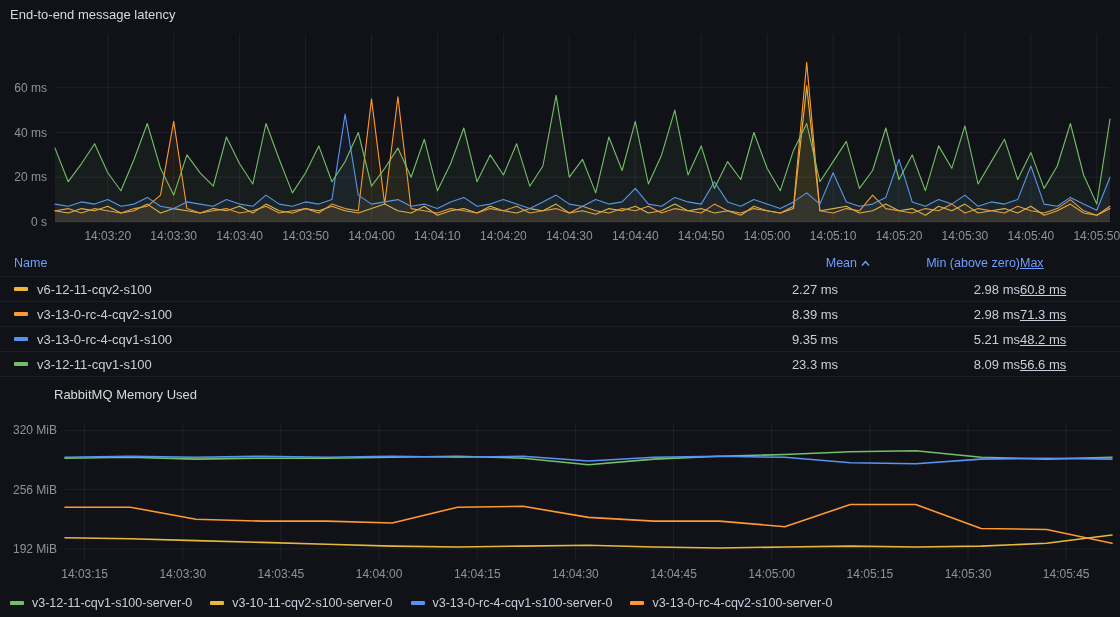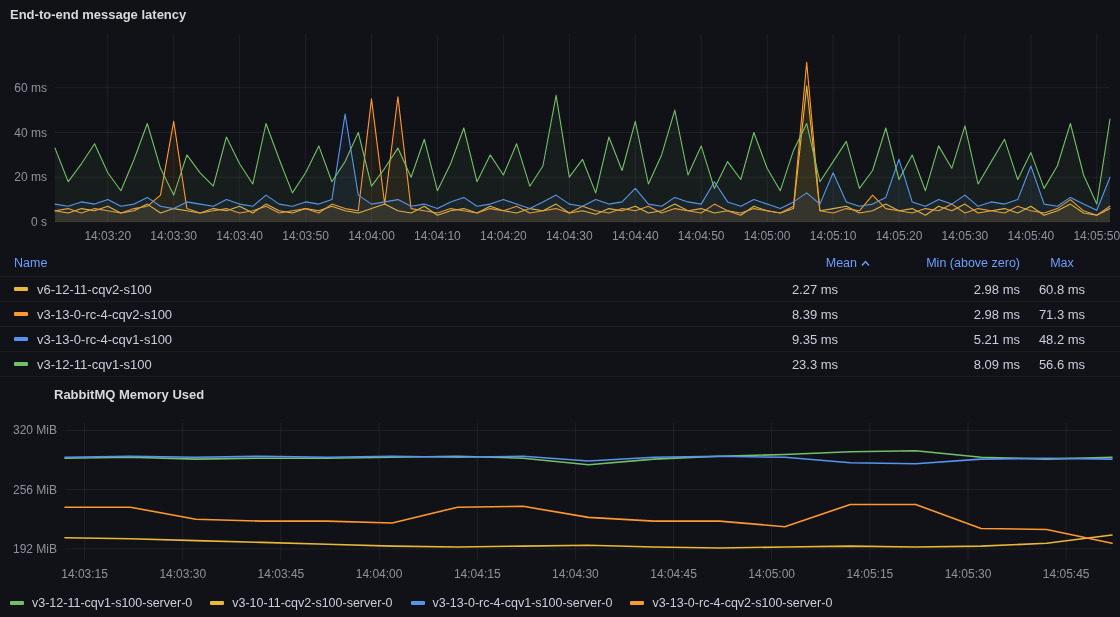--- a/index.html
+++ b/index.html
@@ -4,39 +4,39 @@
 <style>
   html,body{margin:0;padding:0;}
   body{
     width:1120px;height:617px;position:relative;overflow:hidden;
     background:#111217;
     font-family:"Liberation Sans",sans-serif;
     color:#CCCCDC;
     -webkit-font-smoothing:antialiased;
   }
   .panel-title{
-    position:absolute;left:10px;font-size:13px;font-weight:700;color:#D8D9DA;
+    position:absolute;left:10px;font-size:13px;font-weight:400;color:#D8D9DA;
     cursor:pointer;
   }
   #title-latency{top:7px;}
   #title-memory{top:387px;padding-left:44px;}
   svg.chart{position:absolute;left:0;display:block;}
   #chart-latency{top:28px;}
   #chart-memory{top:420px;}
   svg.chart text{font-family:"Liberation Sans",sans-serif;}
 
   
   .legend-table{position:absolute;left:0;top:250px;width:1120px;font-size:13px;}
   .lt-row{display:flex;align-items:center;height:24px;padding:0 16px 0 14px;
     border-bottom:1px solid rgba(204,204,220,0.07);}
   .lt-header{height:26px;color:#6E9FFF;font-size:12.5px;font-weight:500;}
   .lt-name{flex:1;display:flex;align-items:center;gap:9px;min-width:0;}
   .lt-mean{width:110px;text-align:center;}
   .lt-min{width:150px;text-align:right;}
-  .lt-max{width:84px;text-align:center;}
+  .lt-max{width:84px;text-align:left;text-decoration:underline;}
   .lt-header .lt-mean{display:flex;justify-content:flex-end;align-items:center;gap:4px;}
   .swatch{width:14px;height:4px;border-radius:1px;flex:0 0 auto;}
   .lt-row .name-label{white-space:nowrap;overflow:hidden;text-overflow:ellipsis;cursor:pointer;}
   .lt-header .lt-name,.lt-header .lt-mean,.lt-header .lt-min,.lt-header .lt-max{cursor:pointer;}
 
   
   .legend-inline{position:absolute;left:10px;top:596px;display:flex;align-items:center;gap:18px;
     font-size:12.5px;}
   .li-item{display:flex;align-items:center;gap:8px;cursor:pointer;}
   .sort-caret{display:inline-block;}

